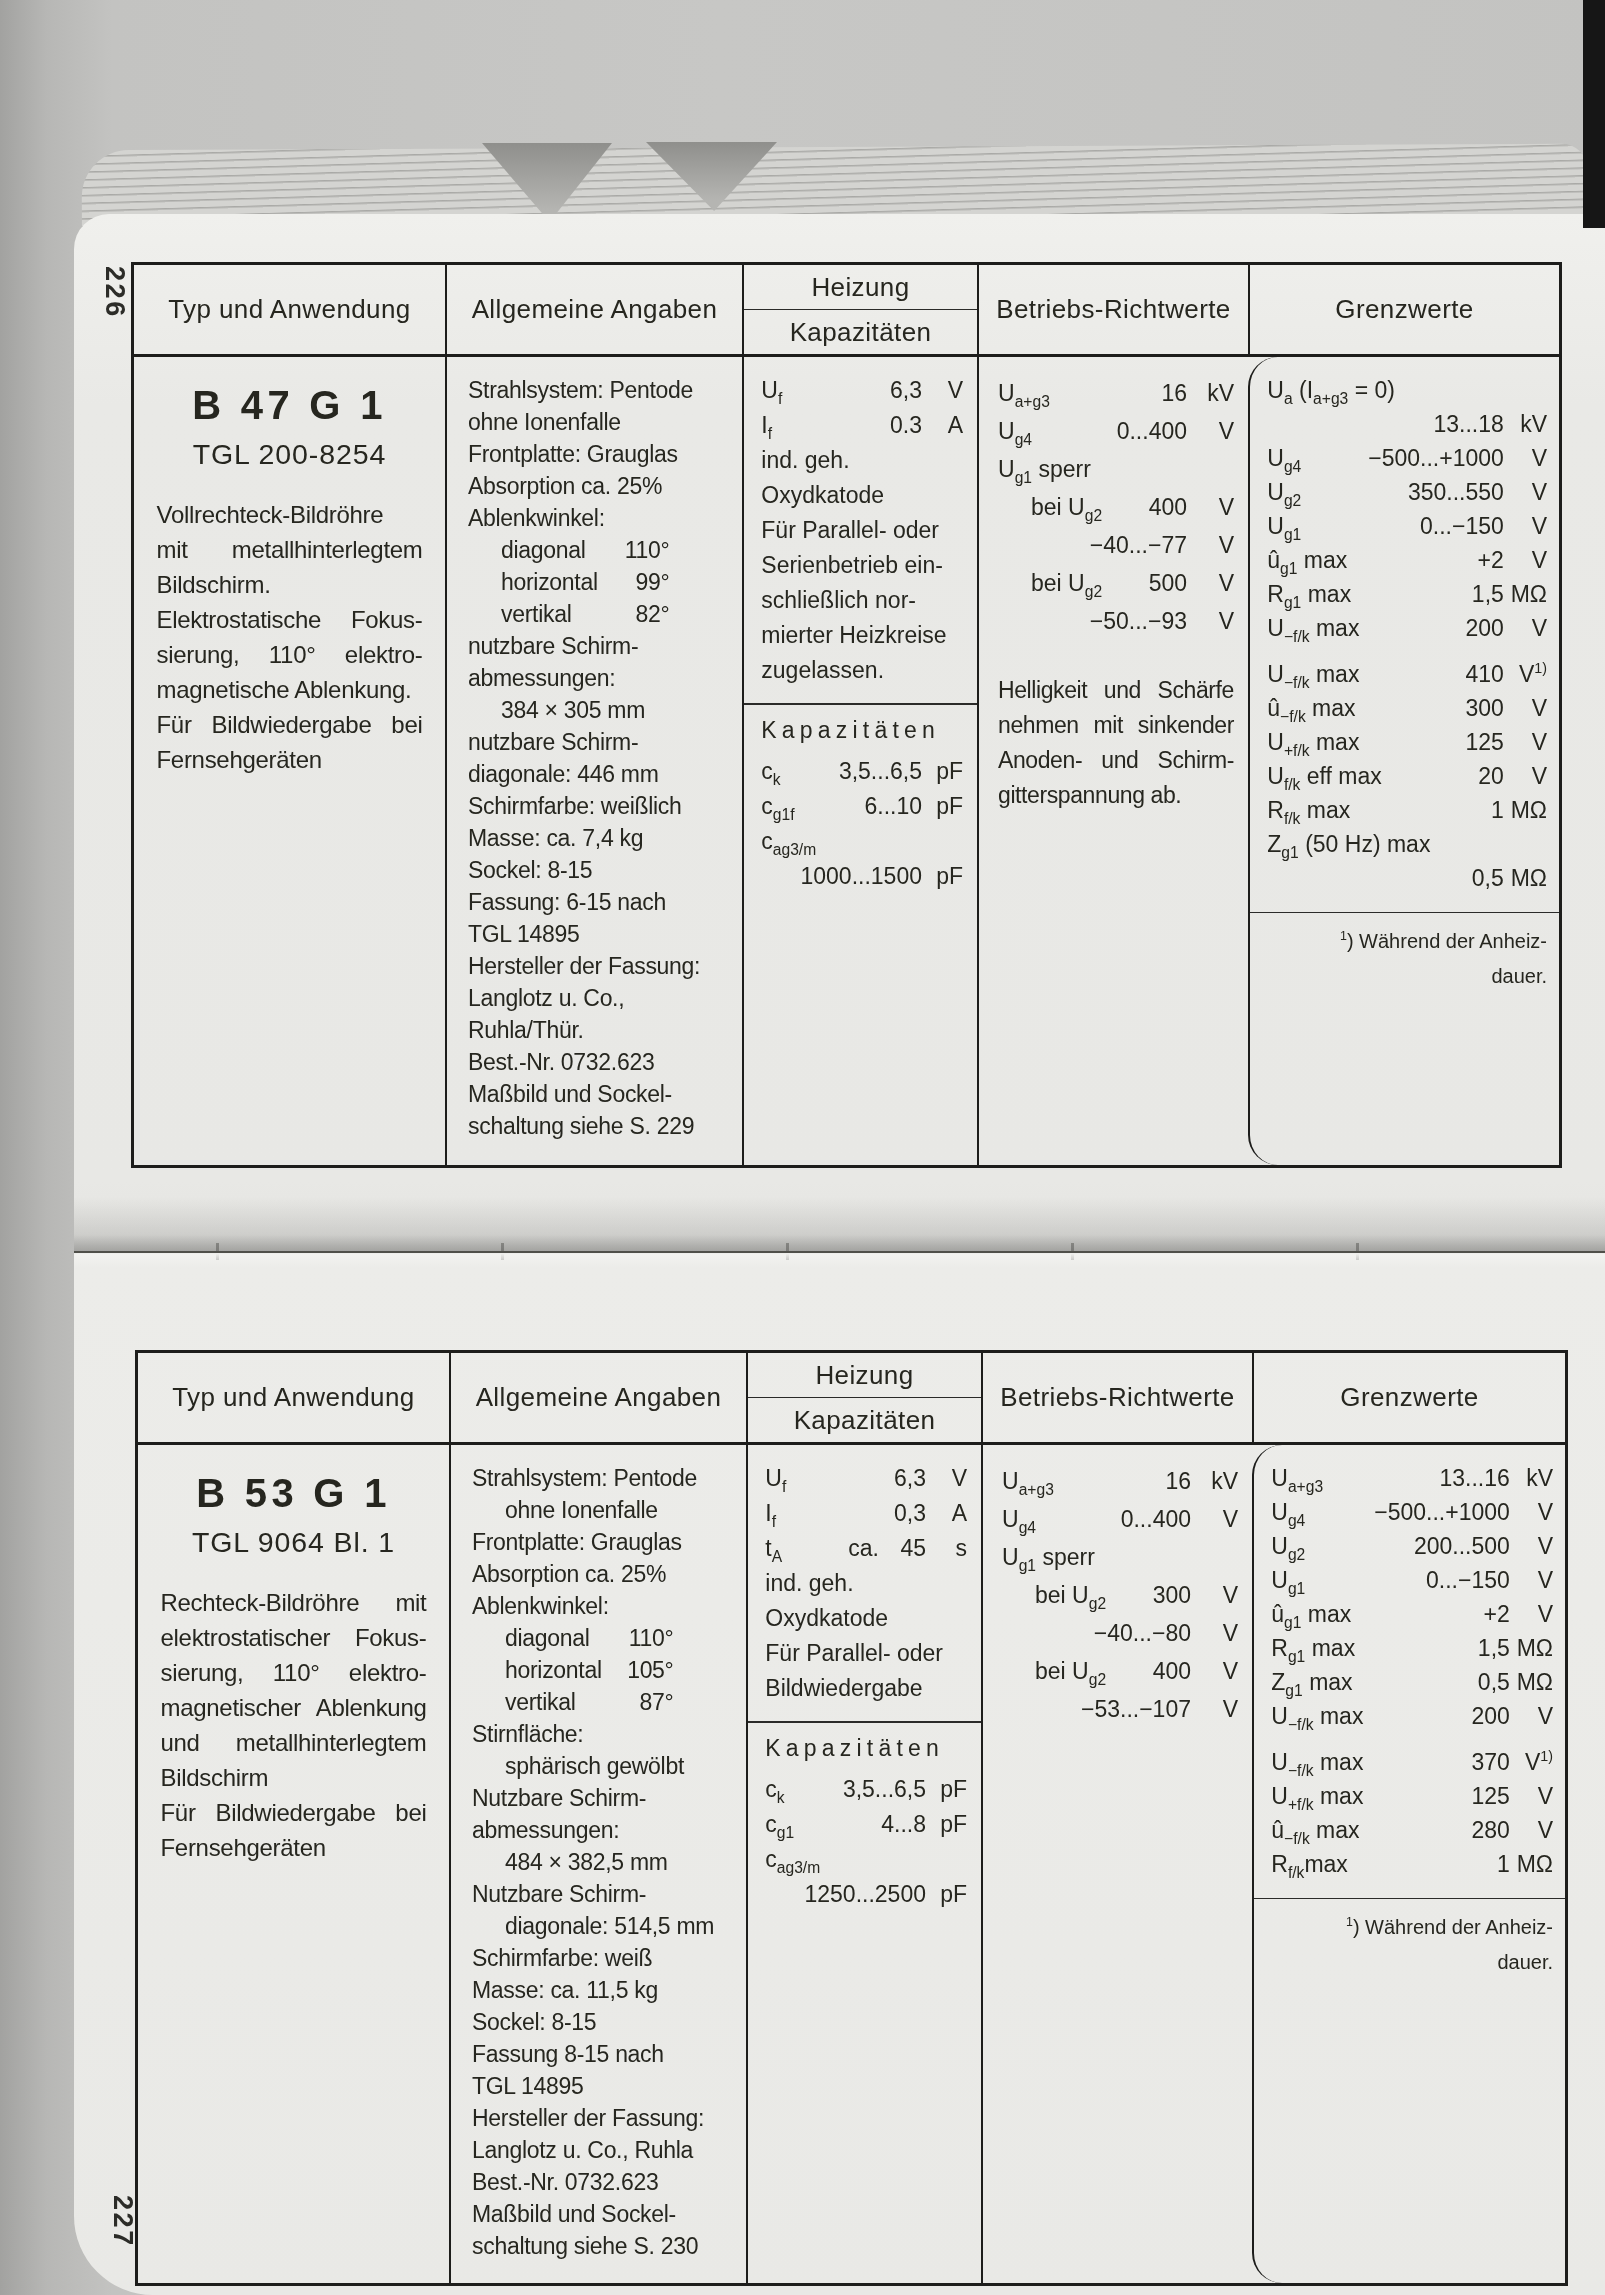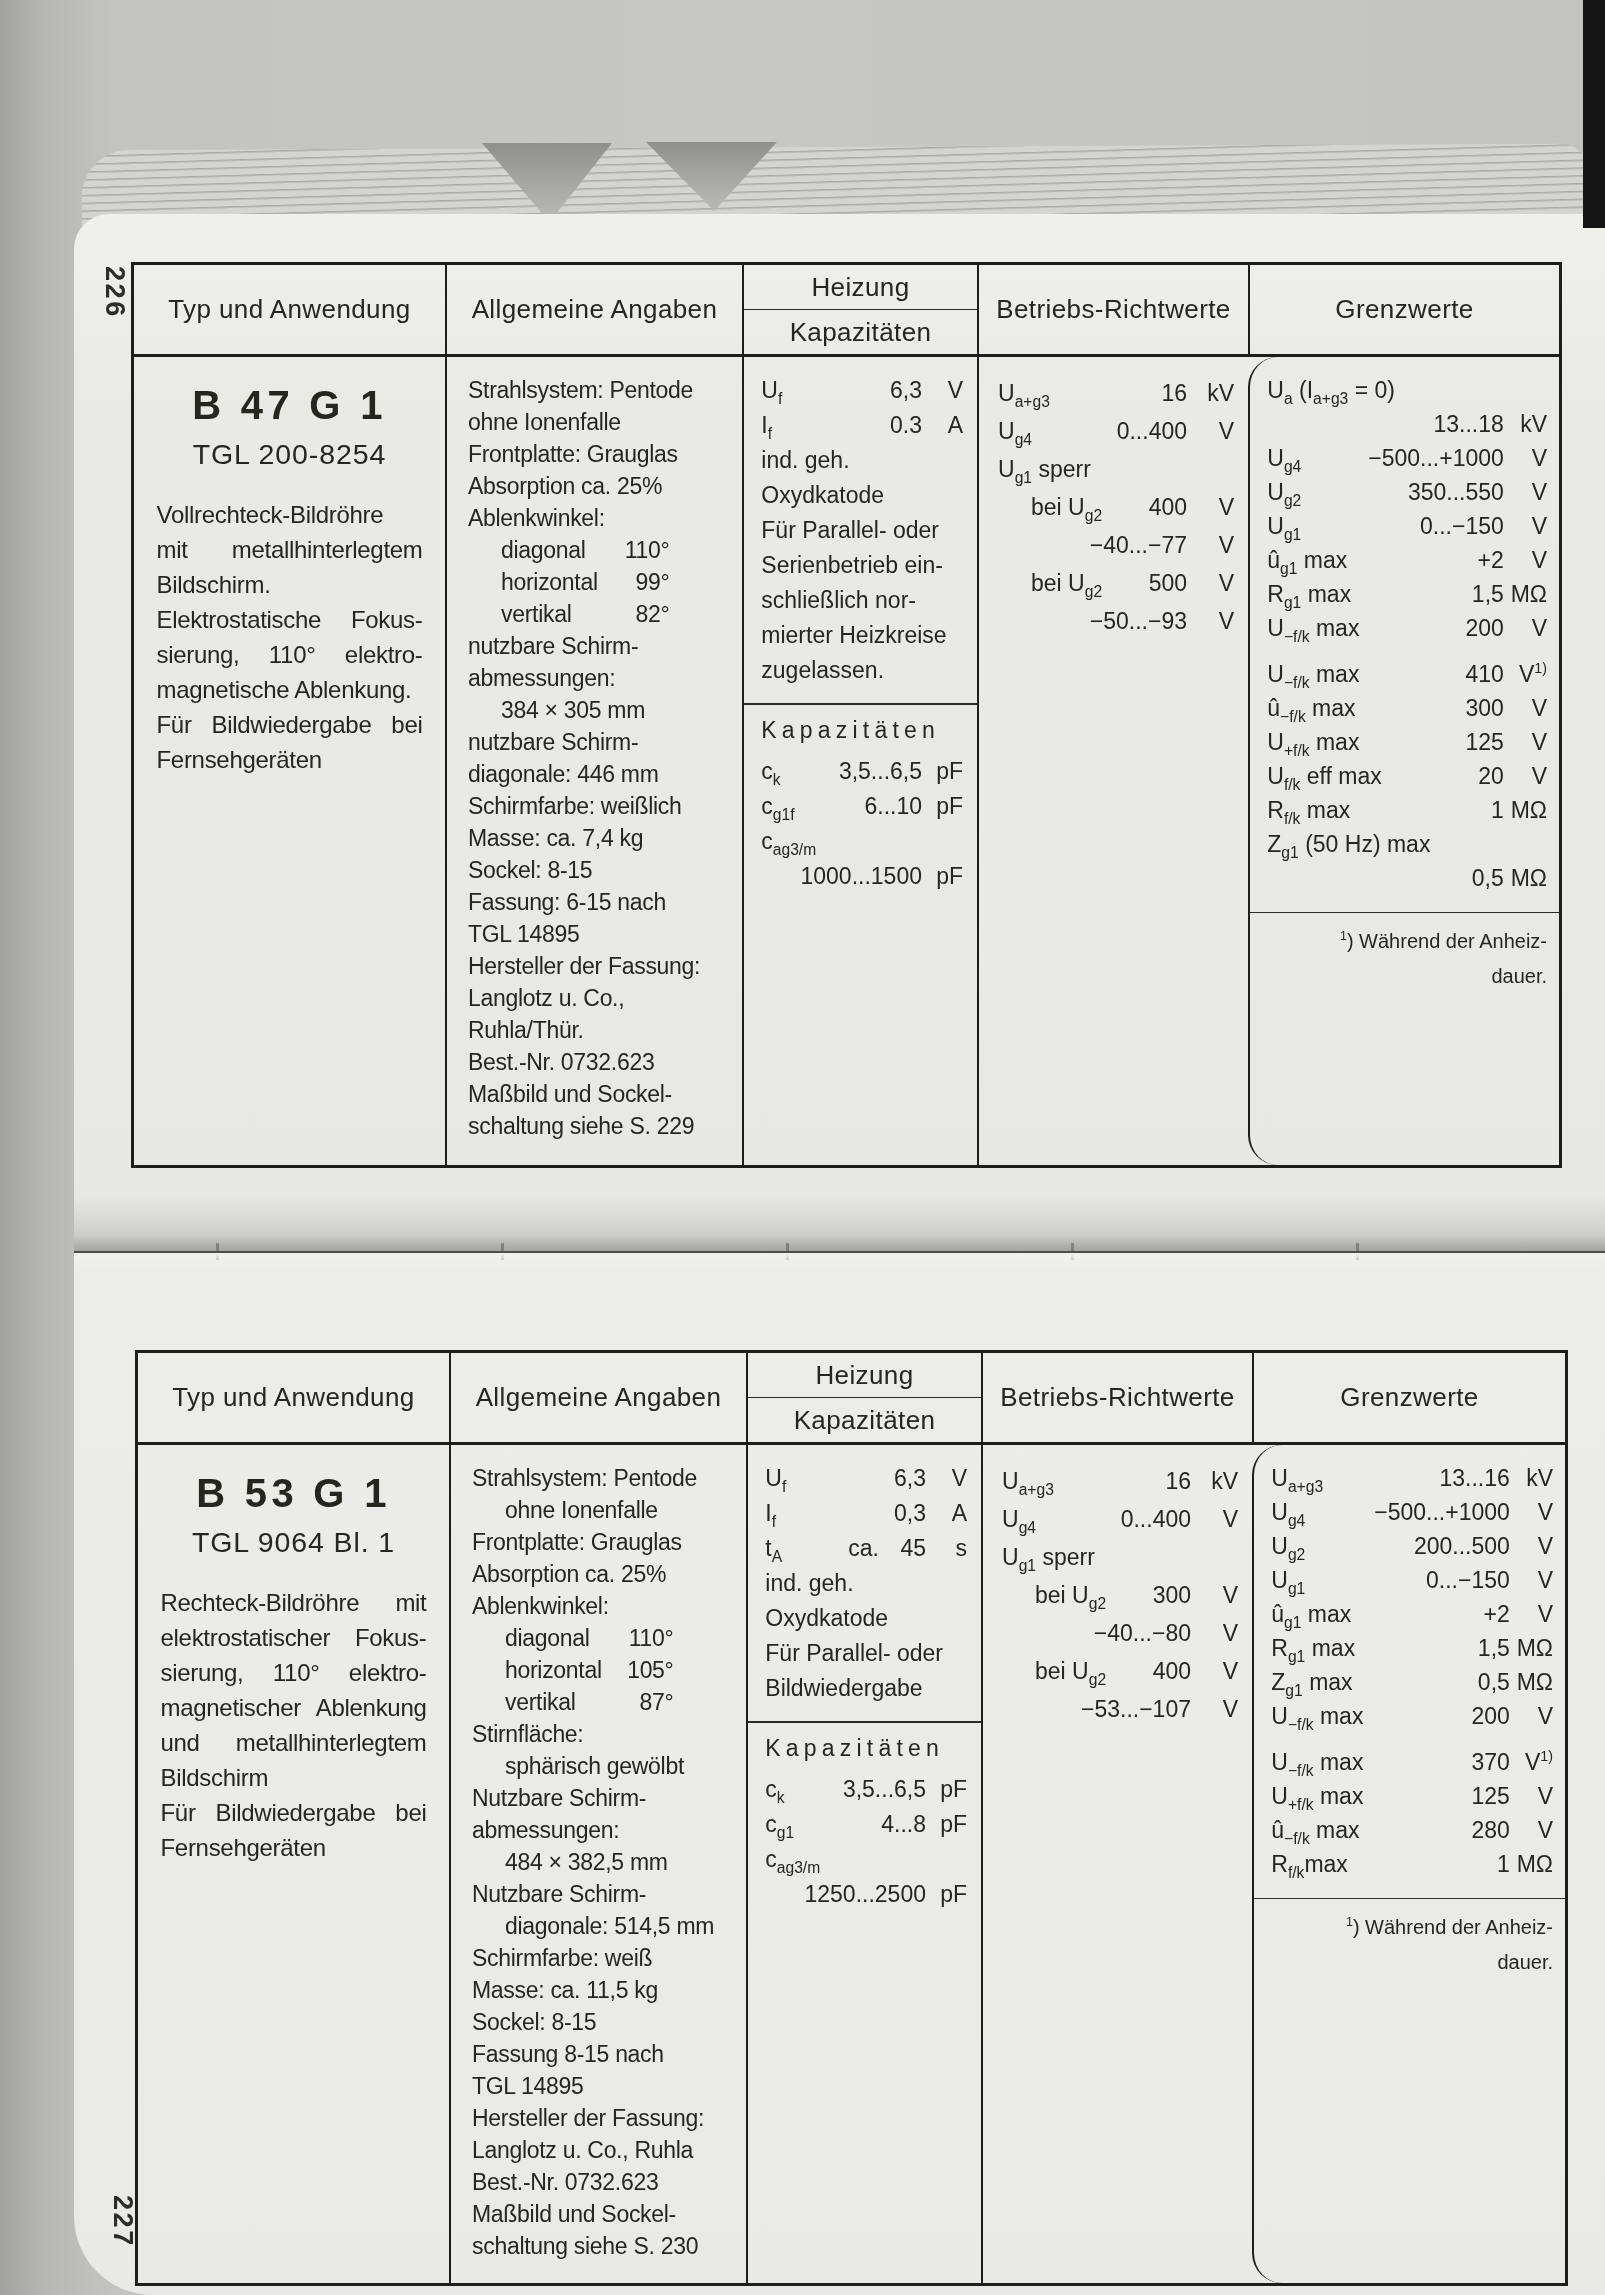--- a/index.html
+++ b/index.html
@@ -313,20 +313,34 @@
         <div class="row ind">
           <span class="lab"><span>bei U</span><sub>g2</sub></span>
           <span class="val">500</span>
           <span class="unit">V</span>
         </div>
         <div class="row">
           <span class="val">−50...−93</span>
           <span class="unit">V</span>
         </div>
       </div>
+    <div class="betr-note">
+        <div class="row j">
+          <span class="lab">Helligkeit und Schärfe</span>
+        </div>
+        <div class="row j">
+          <span class="lab">nehmen mit sinkender</span>
+        </div>
+        <div class="row j">
+          <span class="lab">Anoden- und Schirm-</span>
+        </div>
+        <div class="row">
+          <span class="lab">gitterspannung ab.</span>
+        </div>
+      </div>
   </div>
   <div class="bc c5 grenz">
     <div class="grenz-rows">
         <div class="row">
           <span class="lab"><span>U</span><sub>a</sub><span> (I</span><sub>a+g3</sub><span> = 0)</span></span>
         </div>
         <div class="row wrapval">
           <span class="val">13...18</span>
           <span class="unit">kV</span>
         </div>

